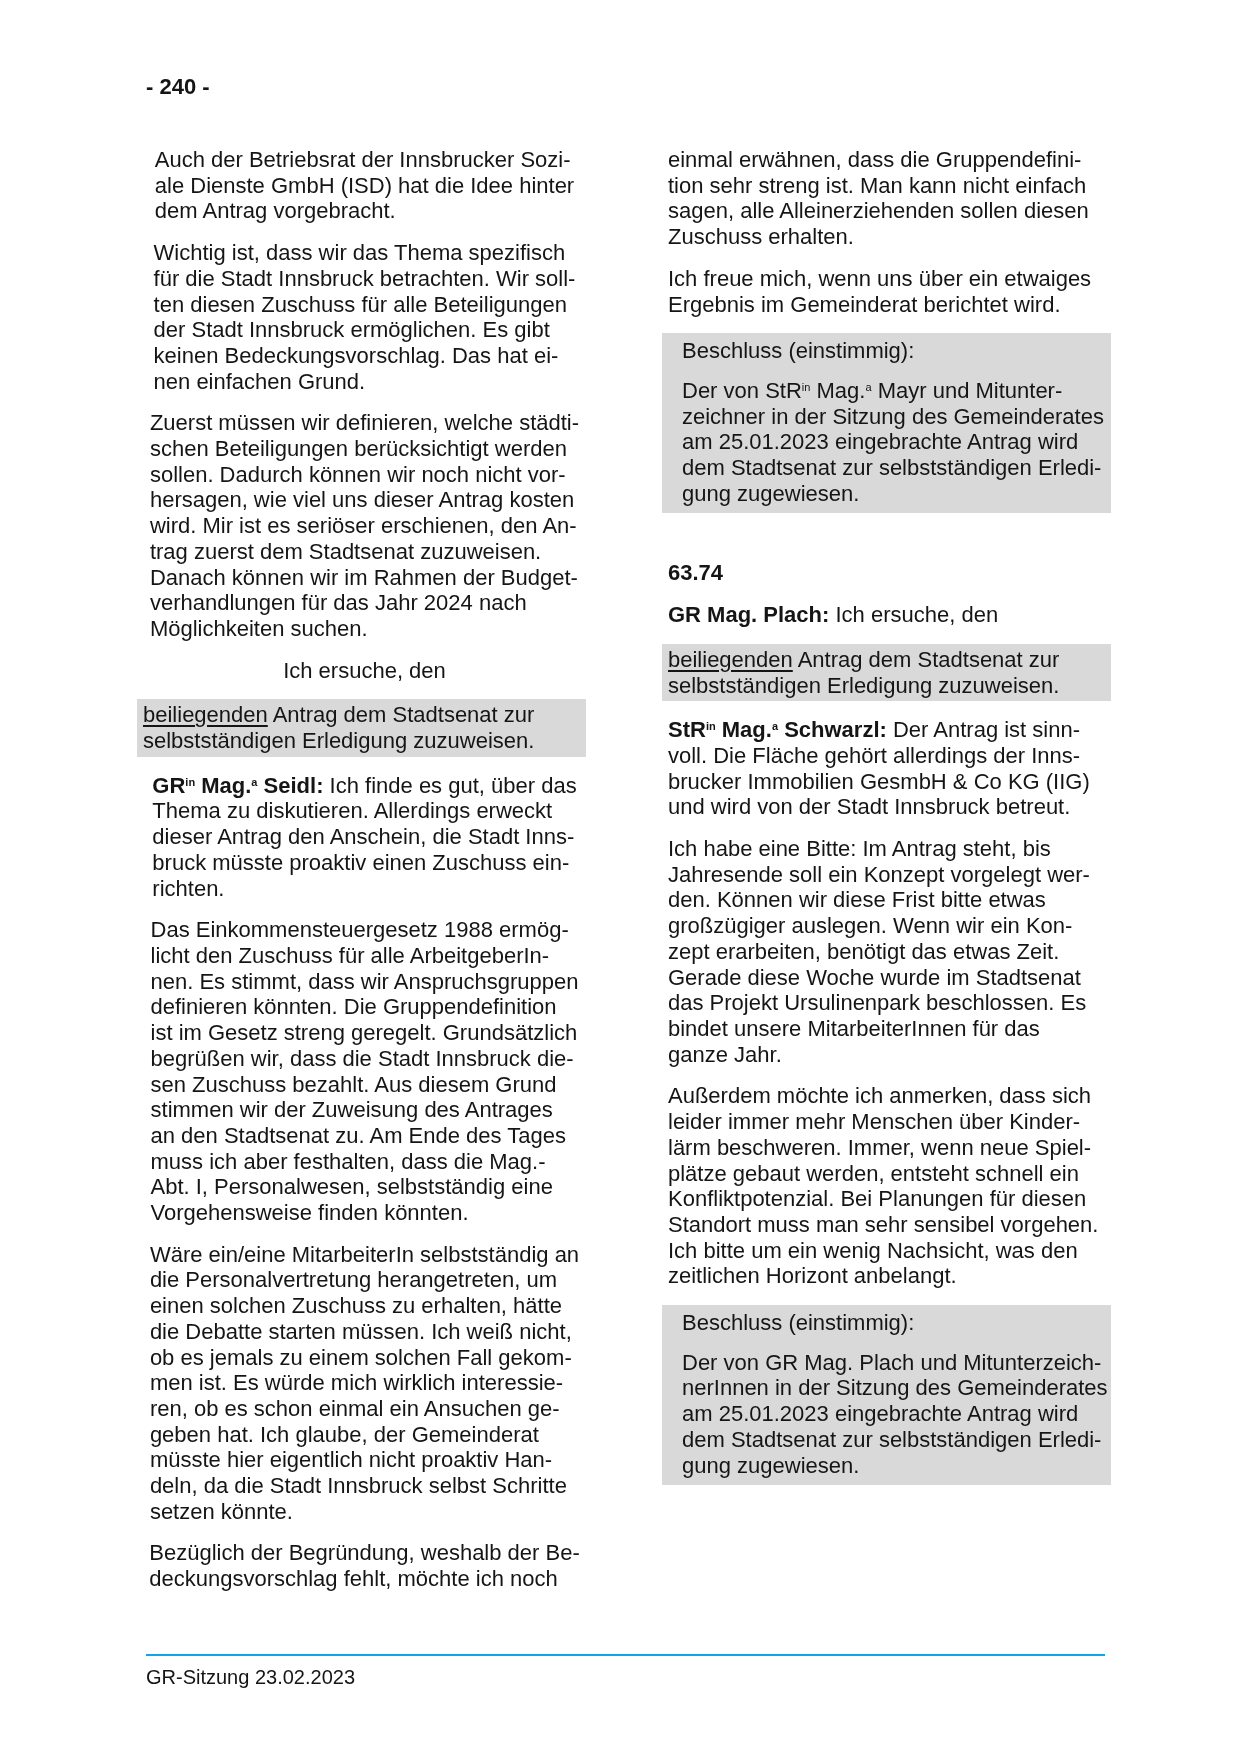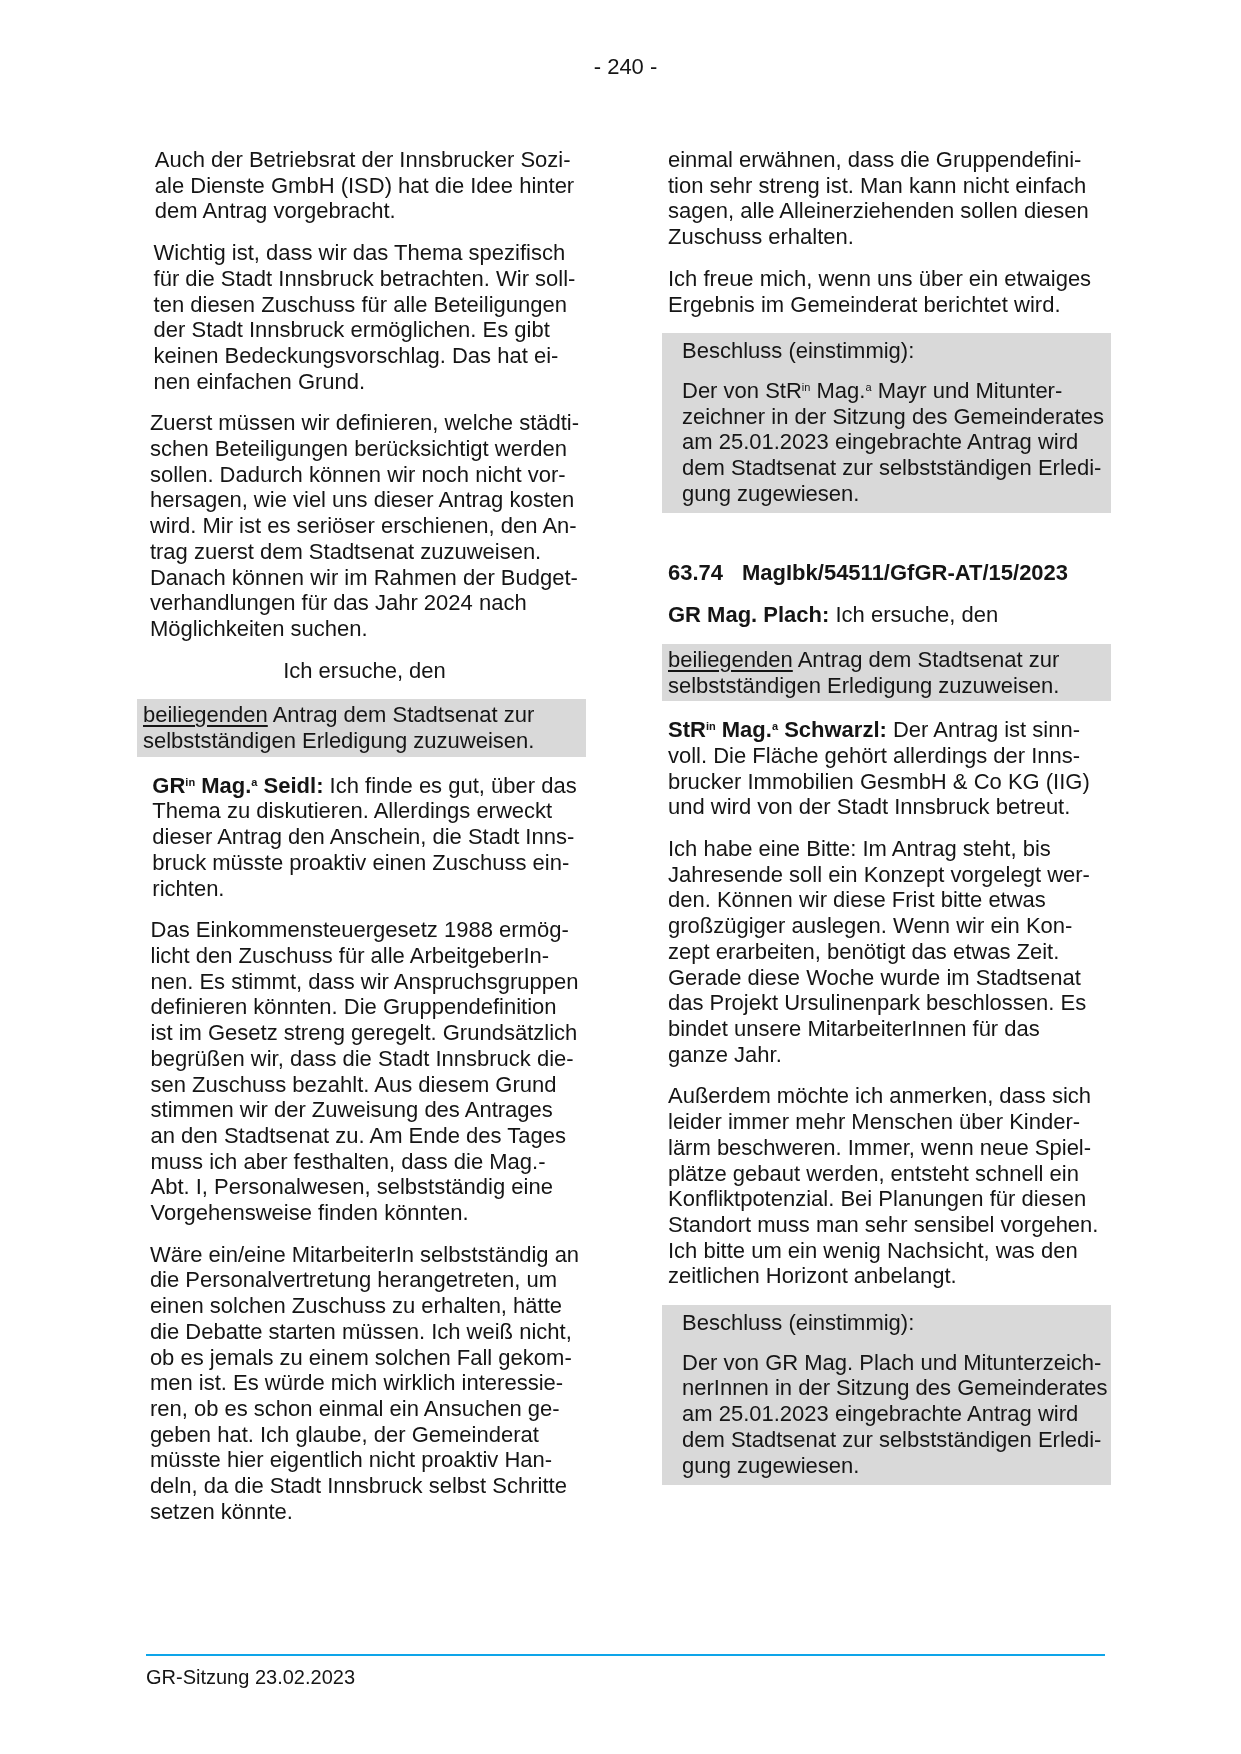--- a/index.html
+++ b/index.html
@@ -8,22 +8,22 @@
     width:1241px;height:1754px;
     background:#ffffff;
     font-family:"Liberation Sans","DejaVu Sans",sans-serif;
     font-size:22px;
     line-height:25.7px;
     color:#151515;
     overflow:hidden;
     margin:0 auto;
   }
   .pagenum{
-    position:absolute;top:54px;left:146px;width:959px;
-    text-align:center;
+    position:absolute;top:74px;left:146px;width:959px;
+    font-weight:bold;
   }
   .col{
     position:absolute;top:147px;width:437px;
     display:flex;flex-direction:column;gap:16px;
     text-align:left;
   }
   .col-left{left:146px;align-items:center;}
   .col-right{left:668px;}
   .para{margin:0;white-space:nowrap;}
   b{font-weight:700;}
@@ -69,32 +69,32 @@
   <div class="pagenum">- 240 -</div>
   <div class="col col-left">
       <p class="para">Auch der Betriebsrat der Innsbrucker Sozi-<br>ale Dienste GmbH (ISD) hat die Idee hinter<br>dem Antrag vorgebracht.</p>
       <p class="para">Wichtig ist, dass wir das Thema spezifisch<br>für die Stadt Innsbruck betrachten. Wir soll-<br>ten diesen Zuschuss für alle Beteiligungen<br>der Stadt Innsbruck ermöglichen. Es gibt<br>keinen Bedeckungsvorschlag. Das hat ei-<br>nen einfachen Grund.</p>
       <p class="para">Zuerst müssen wir definieren, welche städti-<br>schen Beteiligungen berücksichtigt werden<br>sollen. Dadurch können wir noch nicht vor-<br>hersagen, wie viel uns dieser Antrag kosten<br>wird. Mir ist es seriöser erschienen, den An-<br>trag zuerst dem Stadtsenat zuzuweisen.<br>Danach können wir im Rahmen der Budget-<br>verhandlungen für das Jahr 2024 nach<br>Möglichkeiten suchen.</p>
       <p class="para">Ich ersuche, den</p>
       <p class="para highlight"><u>beiliegenden</u> Antrag dem Stadtsenat zur<br>selbstständigen Erledigung zuzuweisen.</p>
       <p class="para"><b>GR<sup>in</sup> Mag.<sup>a</sup> Seidl:</b> Ich finde es gut, über das<br>Thema zu diskutieren. Allerdings erweckt<br>dieser Antrag den Anschein, die Stadt Inns-<br>bruck müsste proaktiv einen Zuschuss ein-<br>richten.</p>
       <p class="para">Das Einkommensteuergesetz 1988 ermög-<br>licht den Zuschuss für alle ArbeitgeberIn-<br>nen. Es stimmt, dass wir Anspruchsgruppen<br>definieren könnten. Die Gruppendefinition<br>ist im Gesetz streng geregelt. Grundsätzlich<br>begrüßen wir, dass die Stadt Innsbruck die-<br>sen Zuschuss bezahlt. Aus diesem Grund<br>stimmen wir der Zuweisung des Antrages<br>an den Stadtsenat zu. Am Ende des Tages<br>muss ich aber festhalten, dass die Mag.-<br>Abt. I, Personalwesen, selbstständig eine<br>Vorgehensweise finden könnten.</p>
       <p class="para">Wäre ein/eine MitarbeiterIn selbstständig an<br>die Personalvertretung herangetreten, um<br>einen solchen Zuschuss zu erhalten, hätte<br>die Debatte starten müssen. Ich weiß nicht,<br>ob es jemals zu einem solchen Fall gekom-<br>men ist. Es würde mich wirklich interessie-<br>ren, ob es schon einmal ein Ansuchen ge-<br>geben hat. Ich glaube, der Gemeinderat<br>müsste hier eigentlich nicht proaktiv Han-<br>deln, da die Stadt Innsbruck selbst Schritte<br>setzen könnte.</p>
+      <p class="para">Bezüglich der Begründung, weshalb der Be-<br>deckungsvorschlag fehlt, möchte ich noch</p>
     </div>
   <div class="col col-right">
       <p class="para">einmal erwähnen, dass die Gruppendefini-<br>tion sehr streng ist. Man kann nicht einfach<br>sagen, alle Alleinerziehenden sollen diesen<br>Zuschuss erhalten.</p>
       <p class="para">Ich freue mich, wenn uns über ein etwaiges<br>Ergebnis im Gemeinderat berichtet wird.</p>
       <div class="decision">
         <p class="para decision-title">Beschluss (einstimmig):</p>
         <p class="para">Der von StR<sup>in</sup> Mag.<sup>a</sup> Mayr und Mitunter-<br>zeichner in der Sitzung des Gemeinderates<br>am 25.01.2023 eingebrachte Antrag wird<br>dem Stadtsenat zur selbstständigen Erledi-<br>gung zugewiesen.</p>
       </div>
       <div class="heading">
         <span class="h-num">63.74</span>
         <span class="h-body">
-          <span class="h-title">MagIbk/54511/GfGR-AT/15/2023</span>
         </span>
       </div>
       <p class="para"><b>GR Mag. Plach:</b> Ich ersuche, den</p>
       <p class="para highlight"><u>beiliegenden</u> Antrag dem Stadtsenat zur<br>selbstständigen Erledigung zuzuweisen.</p>
       <p class="para"><b>StR<sup>in</sup> Mag.<sup>a</sup> Schwarzl:</b> Der Antrag ist sinn-<br>voll. Die Fläche gehört allerdings der Inns-<br>brucker Immobilien GesmbH &amp; Co KG (IIG)<br>und wird von der Stadt Innsbruck betreut.</p>
       <p class="para">Ich habe eine Bitte: Im Antrag steht, bis<br>Jahresende soll ein Konzept vorgelegt wer-<br>den. Können wir diese Frist bitte etwas<br>großzügiger auslegen. Wenn wir ein Kon-<br>zept erarbeiten, benötigt das etwas Zeit.<br>Gerade diese Woche wurde im Stadtsenat<br>das Projekt Ursulinenpark beschlossen. Es<br>bindet unsere MitarbeiterInnen für das<br>ganze Jahr.</p>
       <p class="para">Außerdem möchte ich anmerken, dass sich<br>leider immer mehr Menschen über Kinder-<br>lärm beschweren. Immer, wenn neue Spiel-<br>plätze gebaut werden, entsteht schnell ein<br>Konfliktpotenzial. Bei Planungen für diesen<br>Standort muss man sehr sensibel vorgehen.<br>Ich bitte um ein wenig Nachsicht, was den<br>zeitlichen Horizont anbelangt.</p>
       <div class="decision">
         <p class="para decision-title">Beschluss (einstimmig):</p>
         <p class="para">Der von GR Mag. Plach und Mitunterzeich-<br>nerInnen in der Sitzung des Gemeinderates<br>am 25.01.2023 eingebrachte Antrag wird<br>dem Stadtsenat zur selbstständigen Erledi-<br>gung zugewiesen.</p>

